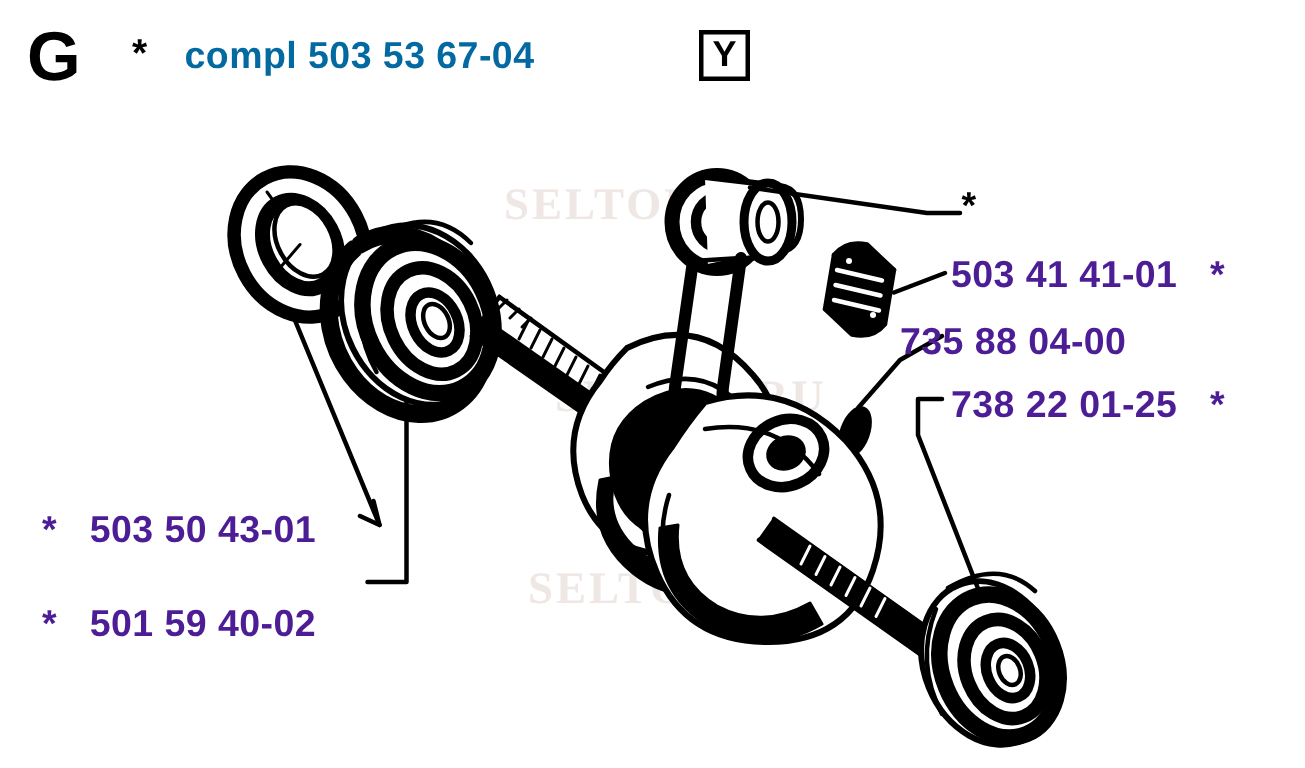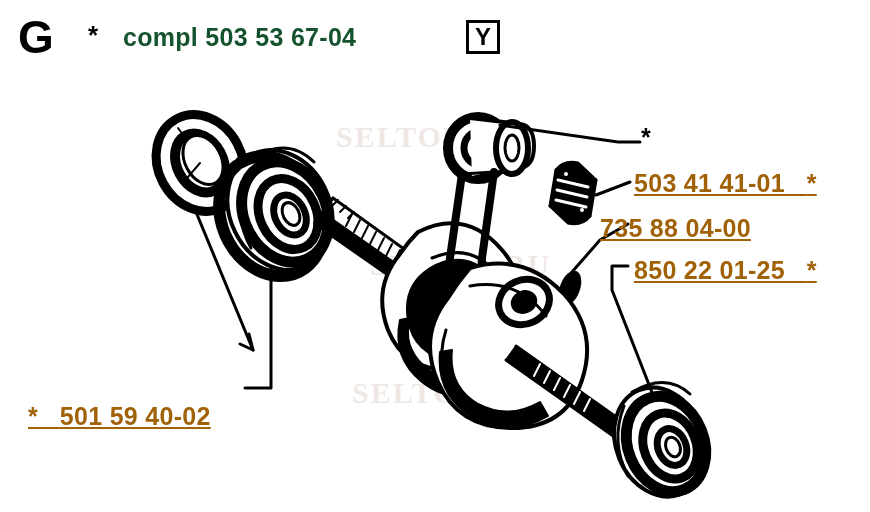--- a/index.html
+++ b/index.html
@@ -42,21 +42,21 @@
     color: #000;
   }
   .header-title {
     position: absolute;
     left: 123px;
     top: 23px;
     font-family: "Liberation Sans", sans-serif;
     font-weight: bold;
     font-size: 25px;
     line-height: 28px;
-    color: #14532d;
+    color: #0369a1;
     letter-spacing: 0.3px;
     white-space: nowrap;
   }
   .y-box {
     position: absolute;
     left: 466px;
     top: 20px;
     width: 34px;
     height: 34px;
     border: 3px solid #000;
@@ -73,24 +73,23 @@
     color: #000;
   }
 
   
   .label {
     position: absolute;
     font-family: "Liberation Sans", sans-serif;
     font-weight: bold;
     font-size: 25px;
     line-height: 30px;
-    color: #a16207;
+    color: #4c1d95;
     white-space: nowrap;
     letter-spacing: 0.3px;
-    text-decoration: underline;
   }
   .label .star {
     font-size: 25px;
   }
   .star-mark {
     position: absolute;
     font-family: "Liberation Sans", sans-serif;
     font-weight: bold;
     font-size: 25px;
     line-height: 25px;
@@ -290,33 +289,37 @@
     </g>
   </svg>
 
   <div class="section-letter">G</div>
   <div class="header-star">*</div>
   <div class="header-title">compl 503 53 67-04</div>
   <div class="y-box">
     <span>Y</span>
   </div>
 
+  <div class="label lbl-left-1">
+    <span class="star">*</span>
+    &nbsp;&nbsp;<span>503 50 43-01</span>
+  </div>
   <div class="label lbl-left-2">
     <span class="star">*</span>
     &nbsp;&nbsp;<span>501 59 40-02</span>
   </div>
 
   <div class="star-mark star-top-right">*</div>
 
   <div class="label lbl-right-1">
     <span>503 41 41-01</span>
     &nbsp;&nbsp;<span class="star">*</span>
   </div>
   <div class="label lbl-right-2">
     <span>735 88 04-00</span>
     <span class="star"></span>
   </div>
   <div class="label lbl-right-3">
-    <span>850 22 01-25</span>
+    <span>738 22 01-25</span>
     &nbsp;&nbsp;<span class="star">*</span>
   </div>
 
 </div>
 
 </body></html>

